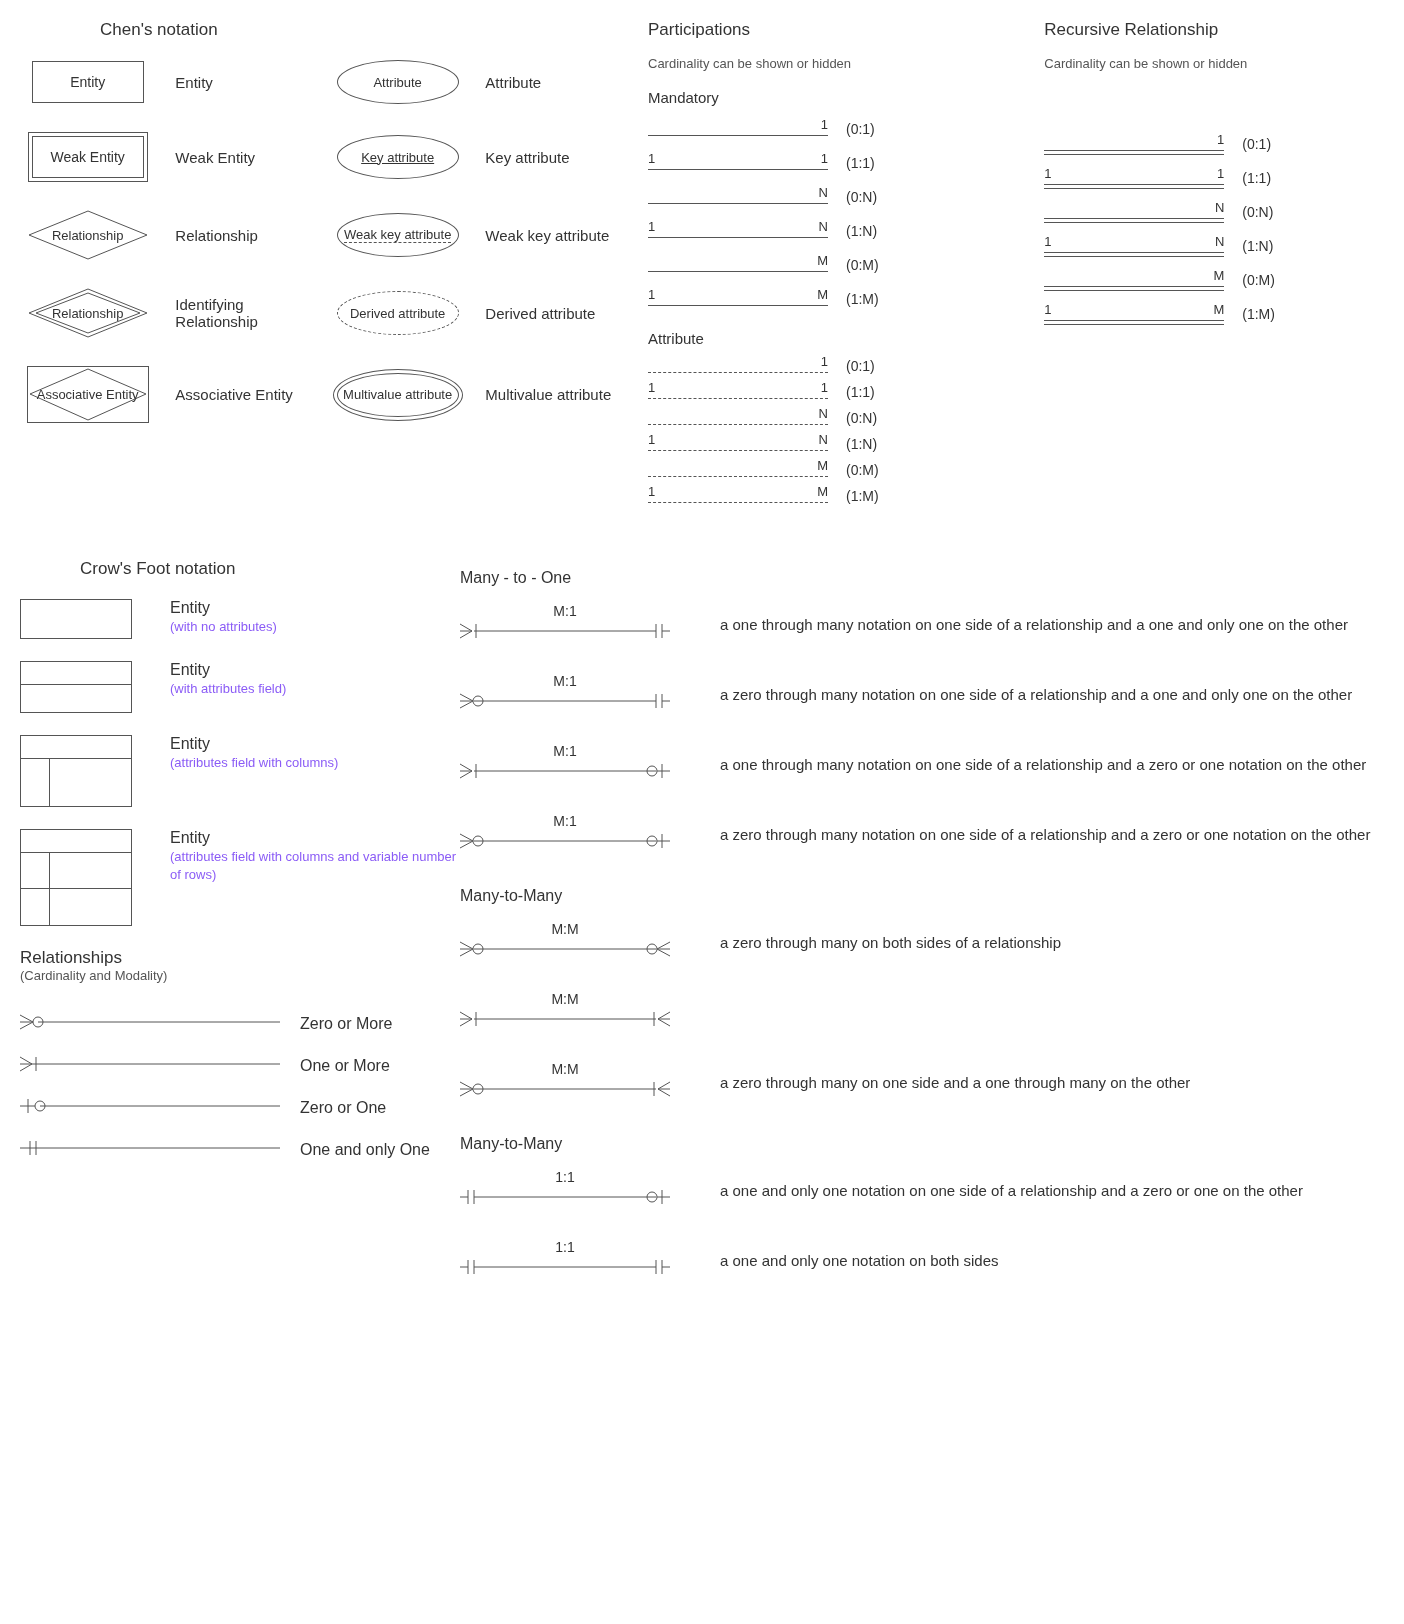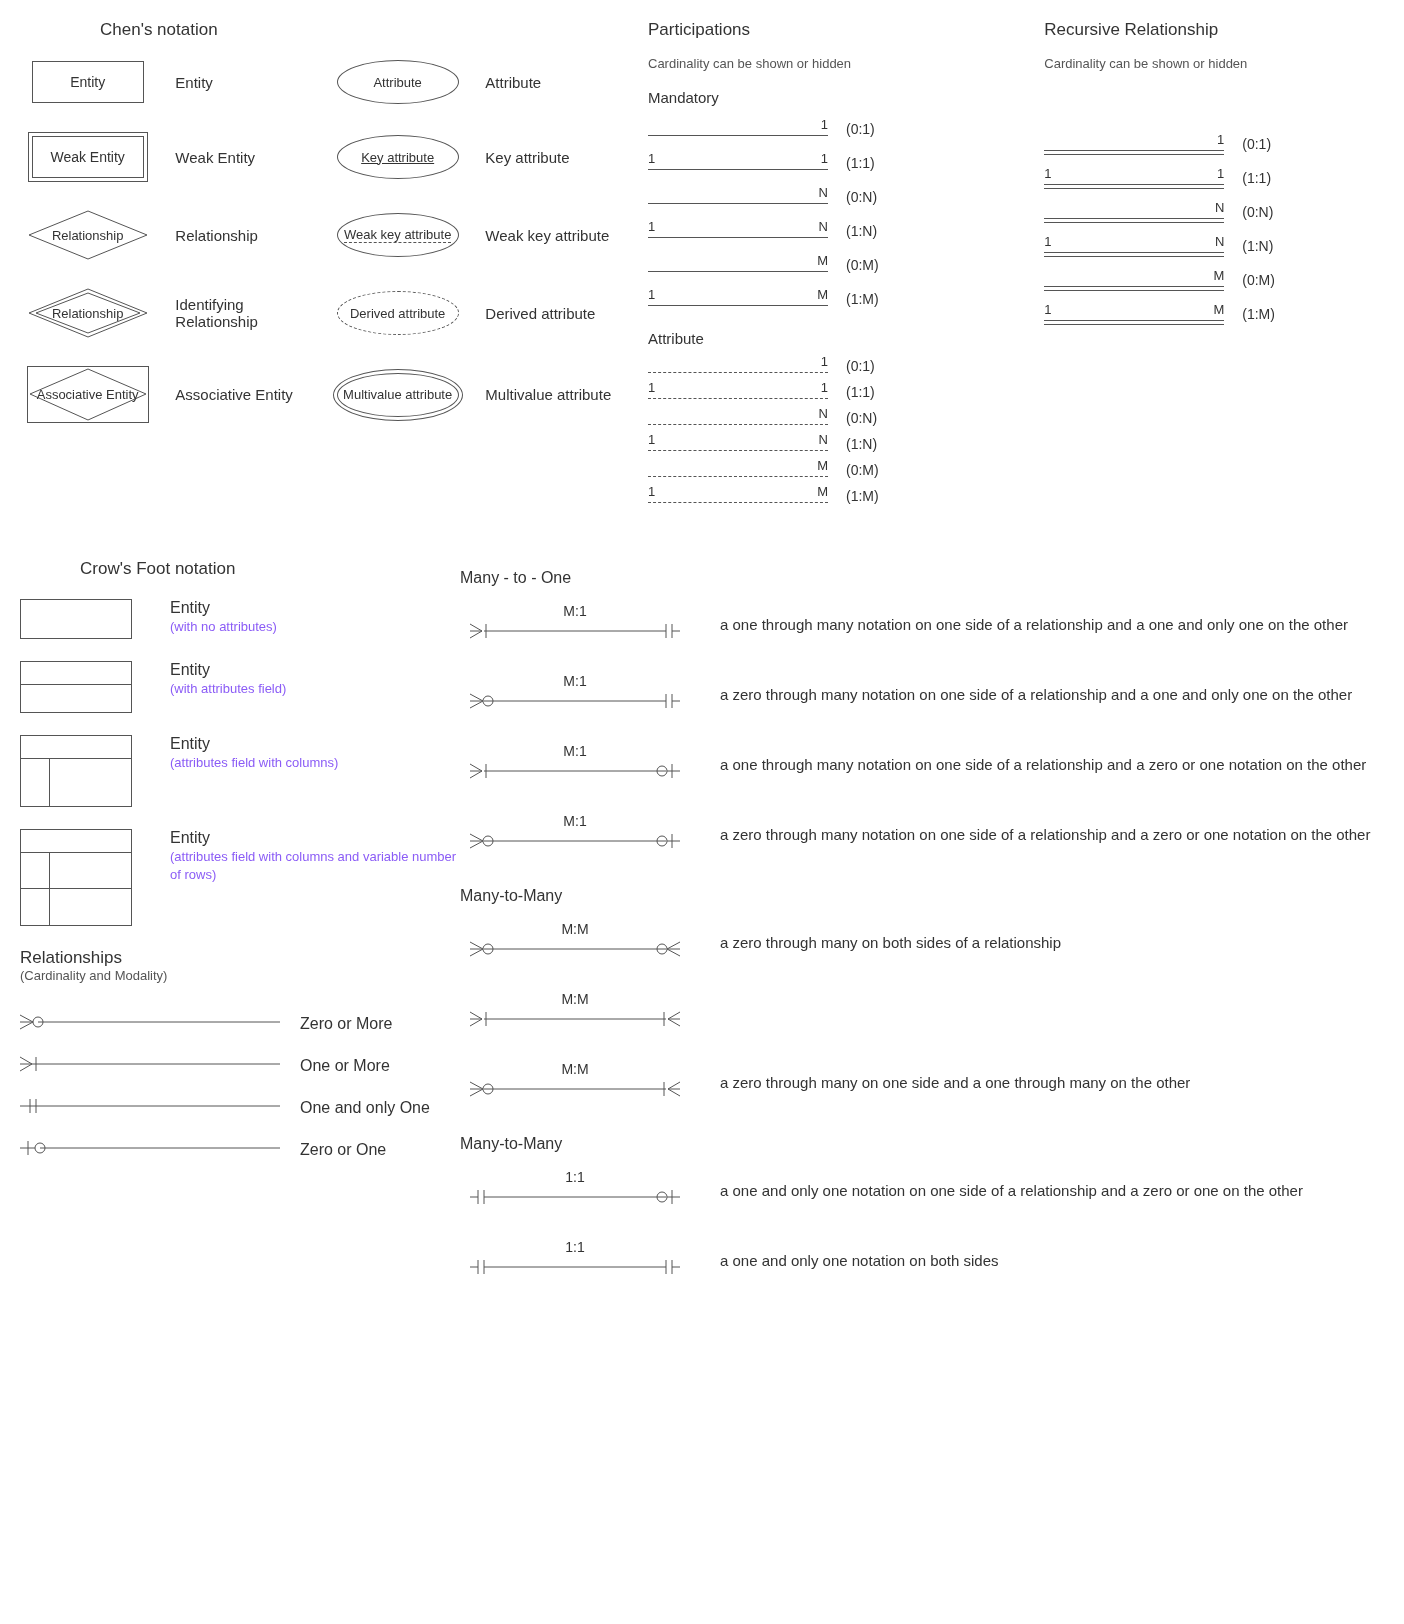--- a/index.html
+++ b/index.html
@@ -144,21 +144,21 @@
   .cf-entity4 .vline{position:absolute;top:22px;bottom:0;border-left:1px solid #555;}
 
   .rel-hdr { font-size:17px; color:#333; margin-top:22px; }
   .rel-sub { font-size:13px; color:#555; margin-bottom:20px;}
   .rel-row { display:flex; align-items:center; height:42px;}
   .rel-svg { width:260px; }
   .rel-lab { font-size:16px; color:#333; padding-left:20px;}
 
   .mto-hdr { font-size:16px; color:#333; margin:10px 0 16px 0;}
   .mto-row { display:flex; align-items:center; margin-bottom:26px;}
-  .mto-svg { width: 230px; display:flex; justify-content:center;}
+  .mto-svg { width: 230px; display:flex; justify-content:flex-start;}
   .mto-desc { flex:1; font-size:15px; color:#333; padding-left:30px; line-height:1.3;}
   .mto-ratio { font-size:14px; text-align:center;}
 
 </style>
 </head>
 <body>
 
 <div class="top-area">
 
   <div class="chen-col">
@@ -458,34 +458,34 @@
       <div class="rel-svg"><svg width="260" height="24">
         <line x1="0" y1="12" x2="260" y2="12" stroke="#555"></line>
         <line x1="16" y1="5" x2="16" y2="19" stroke="#555"></line>
         <line x1="12" y1="12" x2="0" y2="5" stroke="#555"></line>
         <line x1="12" y1="12" x2="0" y2="19" stroke="#555"></line>
       </svg></div>
       <div class="rel-lab">One or More</div>
     </div>
     <div class="rel-row">
       <div class="rel-svg"><svg width="260" height="24">
-        <line x1="0" y1="12" x2="260" y2="12" stroke="#555"></line>
-        <line x1="10" y1="5" x2="10" y2="19" stroke="#555"></line>
-        <line x1="16" y1="5" x2="16" y2="19" stroke="#555"></line>
-      </svg></div>
-      <div class="rel-lab">One and only One</div>
-    </div>
-    <div class="rel-row">
-      <div class="rel-svg"><svg width="260" height="24">
         <line x1="20" y1="12" x2="260" y2="12" stroke="#555"></line>
         <circle cx="20" cy="12" r="5" fill="none" stroke="#555"></circle>
         <line x1="15" y1="12" x2="0" y2="12" stroke="#555"></line>
         <line x1="8" y1="5" x2="8" y2="19" stroke="#555"></line>
       </svg></div>
       <div class="rel-lab">Zero or One</div>
+    </div>
+    <div class="rel-row">
+      <div class="rel-svg"><svg width="260" height="24">
+        <line x1="0" y1="12" x2="260" y2="12" stroke="#555"></line>
+        <line x1="10" y1="5" x2="10" y2="19" stroke="#555"></line>
+        <line x1="16" y1="5" x2="16" y2="19" stroke="#555"></line>
+      </svg></div>
+      <div class="rel-lab">One and only One</div>
     </div>
   </div>
 
   <div class="crows-right">
     <div class="mto-hdr">Many - to - One</div>
     <div id="mto-rows">
         <div class="mto-row">
     <div class="mto-svg">
       <div>
         <div class="mto-ratio">M:1</div>

